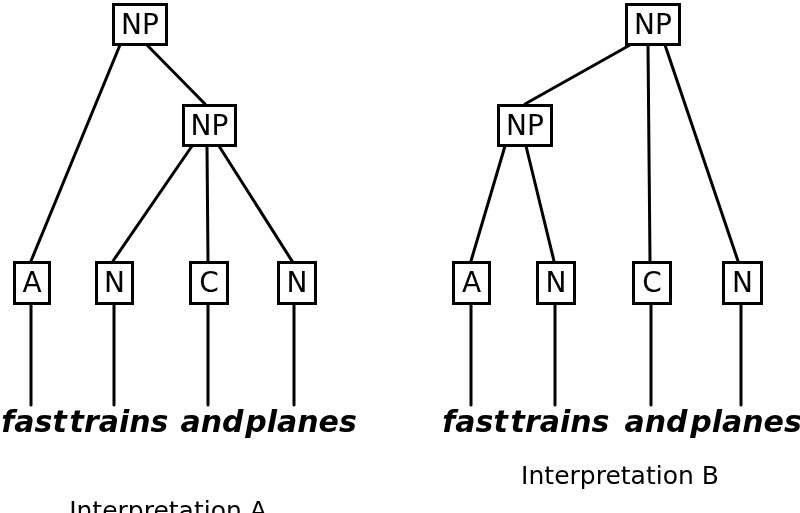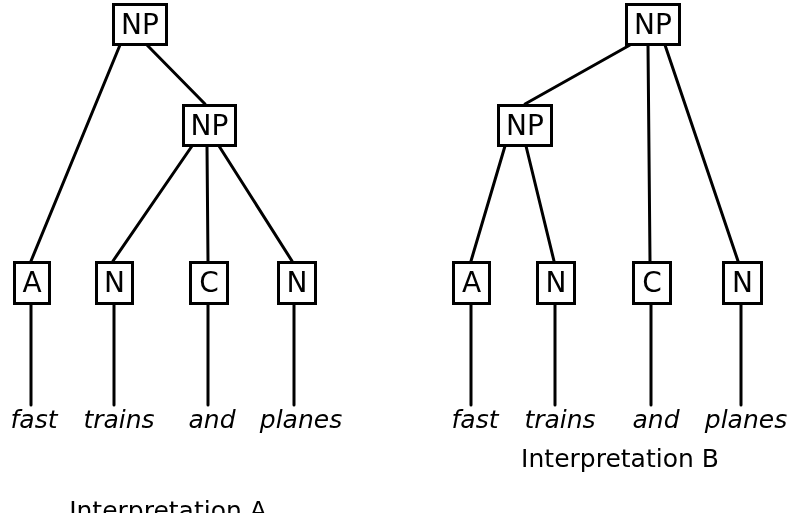--- a/index.html
+++ b/index.html
@@ -32,24 +32,25 @@
     align-items: center;
     justify-content: center;
     font-size: 28px;
     line-height: 1;
     color: #000000;
   }
   .word {
     position: absolute;
     transform: translateX(-50%);
     font-style: italic;
-    font-size: 25px;
+    font-size: 30px;
     line-height: 1;
     white-space: nowrap;
     color: #000000;
+    font-weight: bold;
   }
   .caption {
     position: absolute;
     transform: translateX(-50%);
     font-size: 25px;
     line-height: 1;
     white-space: nowrap;
     color: #000000;
   }
 </style>
@@ -116,15 +117,15 @@
   <div class="node" style="left:722px; top:261px; width:41px; height:44px;">N</div>
 
   <div class="word" style="left:475px; top:407px;">fast</div>
 
   <div class="word" style="left:560px; top:407px;">trains</div>
 
   <div class="word" style="left:656px; top:407px;">and</div>
 
   <div class="word" style="left:746px; top:407px;">planes</div>
 
-  <div class="caption" style="left:620px; top:446px;">Interpretation B</div>
+  <div class="caption" style="left:620px; top:463px;">Interpretation B</div>
 
 </div>
 
 </body></html>

